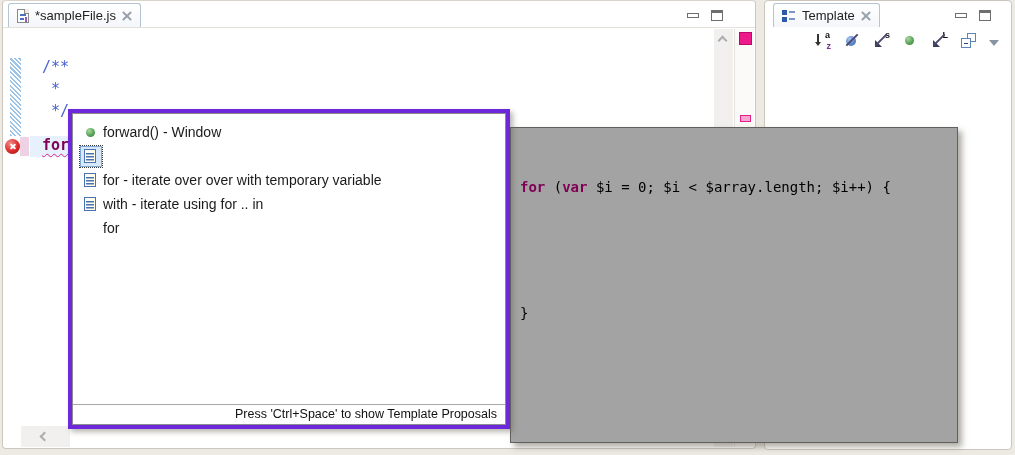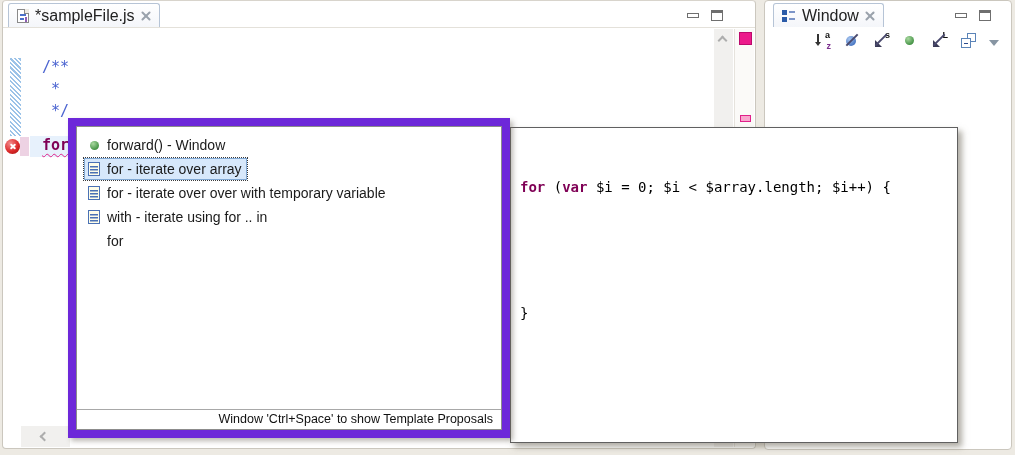--- a/index.html
+++ b/index.html
@@ -12,21 +12,21 @@
     color:#1d1d1d;
   }
   .panel { position:absolute; background:#fff; border:1px solid #CBC7BE; border-radius:4px; }
 
   
   #editor-panel { left:2px; top:0; width:754px; height:449px; border-top-color:#D8D4CC; }
   .tab {
     position:absolute; height:24px; display:flex; align-items:center; gap:6px;
     padding:0 8px; background:linear-gradient(#FFFFFF,#F4F6FA);
     border:1px solid #B6C4D6; border-bottom:none; border-radius:3px 3px 0 0;
-    font-size:16px; color:#222; z-index:2;
+    font-size:13px; color:#222; z-index:2;
   }
   #editor-tab { left:5px; top:2px; }
   .tabstrip-line { position:absolute; left:0; right:0; top:26px; height:1px; background:#E4E1DA; }
 
   
   .winbtns { position:absolute; display:flex; gap:12px; align-items:center; }
   #editor-winbtns { top:9px; right:32px; }
   #outline-winbtns { top:9px; right:20px; }
   .icon-min { width:12px; height:5px; border:1px solid #6F6F6F; }
   .icon-max { width:12px; height:11px; border:1px solid #6F6F6F; border-top:3px solid #6F6F6F; }
@@ -69,39 +69,39 @@
   #vscroll { position:absolute; left:711px; top:28px; width:19px; height:418px; background:#F1F0EE; }
   #overview-ruler { position:absolute; left:731px; top:28px; width:20px; height:418px; background:#FBFAF8; border-left:1px solid #E6E3DD; }
   .chev { position:absolute; width:7px; height:7px; border-left:2px solid #ADADAD; border-top:2px solid #ADADAD; }
   #chev-up { left:5px; top:8px; transform:rotate(45deg); }
   #hscroll { position:absolute; left:18px; top:425px; width:49px; height:21px; background:#F1F0EE; }
   #chev-left { left:20px; top:7px; transform:rotate(-45deg); }
   #ov-mark-top { position:absolute; left:4px; top:3px; width:13px; height:13px; background:#EC1A8B; border:1px solid #BC0A6C; }
   #ov-mark-low { position:absolute; left:5px; top:86px; width:11px; height:7px; background:#F9A6CE; border:1px solid #E0218A; }
 
   
-  #completion-popup { position:absolute; left:68px; top:118px; width:442px; height:320px;
-    border:8px solid #6d28d9; background:#fff; z-index:10; box-shadow:3px 3px 5px rgba(105,98,86,.45); }
+  #completion-popup { position:absolute; left:68px; top:109px; width:442px; height:320px;
+    border:4px solid #6d28d9; background:#fff; z-index:10; box-shadow:3px 3px 5px rgba(105,98,86,.45); }
   #completion-inner { width:100%; height:100%; border:1px solid #8C8C8C; display:flex; flex-direction:column; }
   #completion-list { flex:1; padding-top:6px; overflow:hidden; }
   .citem { height:24px; display:flex; align-items:center; padding-left:7px; font-size:14px; color:#1a1a1a; }
   .citem .wrap { display:inline-flex; align-items:center; gap:6px; padding:2px 4px 2px 2px; border:1px solid transparent; }
   .citem.selected .wrap { background:#D7E8FB; border:1px solid #80A8D4; outline:1px dotted #3A3A3A; }
   .ico-slot { width:14px; height:15px; display:inline-flex; align-items:center; justify-content:center; flex:none; }
   .dot-green { width:9px; height:9px; border-radius:50%;
     background:radial-gradient(circle at 35% 30%, #A9D8A0, #4E9A4E 65%, #2F7A2F); }
   .tmpl-icon { width:12px; height:14px; background:#FEFDE9; border:1px solid #4A71B5;
     background-image:linear-gradient(#4A71B5,#4A71B5),linear-gradient(#4A71B5,#4A71B5),linear-gradient(#4A71B5,#4A71B5);
     background-size:8px 1.5px,8px 1.5px,8px 1.5px; background-position:1px 3px,1px 6px,1px 9px; background-repeat:no-repeat; }
   #completion-status { height:20px; border-top:1px solid #A8A8A8; font-size:12.5px; color:#111;
     text-align:right; line-height:19px; padding-right:8px; }
 
   
   #preview-popup { position:absolute; left:510px; top:127px; width:448px; height:316px;
-    background:#ffffff; border:1px solid #606060; z-index:9; padding:7px 9px;
+    background:#a3a3a3; border:1px solid #606060; z-index:9; padding:7px 9px;
     box-shadow:4px 4px 6px rgba(110,104,90,.55); font-size:14px; line-height:21px; color:#000; white-space:pre; }
   .kw { font-weight:bold; color:#7F0055; }
 
   
   #outline-panel { left:764px; top:0; width:248px; height:450px; }
   #outline-tab { left:8px; top:2px; }
   .outline-icon { width:14px; height:13px;
     background-image:linear-gradient(#2B5BA8,#2B5BA8),linear-gradient(#2B5BA8,#2B5BA8),linear-gradient(#7C95C8,#7C95C8),linear-gradient(#7C95C8,#7C95C8);
     background-size:5px 5px,5px 5px,6px 2px,6px 2px; background-position:0 1px,0 8px,7px 2px,7px 9px; background-repeat:no-repeat; }
   #outline-toolbar { position:absolute; top:31px; right:12px; display:flex; gap:12px; align-items:center; z-index:2; }
@@ -163,21 +163,21 @@
     <span id="ov-mark-low"></span>
   </div>
   <div id="hscroll">
     <span class="chev" id="chev-left"></span>
   </div>
 </div>
 
 <div class="panel" id="outline-panel">
   <div class="tab" id="outline-tab">
     <span class="outline-icon"></span>
-    <span>Window</span>
+    <span>Template</span>
     <span class="icon-x"></span>
   </div>
 
   <div class="winbtns" id="outline-winbtns">
     <span class="icon-min"></span>
     <span class="icon-max"></span>
   </div>
 
   <div id="outline-toolbar">
     <span class="tbico">
@@ -219,21 +219,20 @@
               <span class="dot-green"></span>
             </span>
           <span>forward() - Window</span>
         </span>
       </div>
       <div class="citem selected">
         <span class="wrap">
           <span class="ico-slot">
               <span class="tmpl-icon"></span>
             </span>
-          <span>for - iterate over array</span>
         </span>
       </div>
       <div class="citem">
         <span class="wrap">
           <span class="ico-slot">
               <span class="tmpl-icon"></span>
             </span>
           <span>for - iterate over over with temporary variable</span>
         </span>
       </div>
@@ -245,21 +244,21 @@
           <span>with - iterate using for .. in</span>
         </span>
       </div>
       <div class="citem">
         <span class="wrap">
           <span class="ico-slot"></span>
           <span>for</span>
         </span>
       </div>
     </div>
-    <div id="completion-status">Window 'Ctrl+Space' to show Template Proposals</div>
+    <div id="completion-status">Press 'Ctrl+Space' to show Template Proposals</div>
   </div>
 </div>
 
 <div id="preview-popup" class="mono">
   <div><span class="kw">for</span><span> (</span><span class="kw">var</span><span> $i = 0; $i &lt; $array.length; $i++) {</span></div>
   <div>&nbsp;</div>
   <div>}</div>
 </div>
 
 </body></html>

